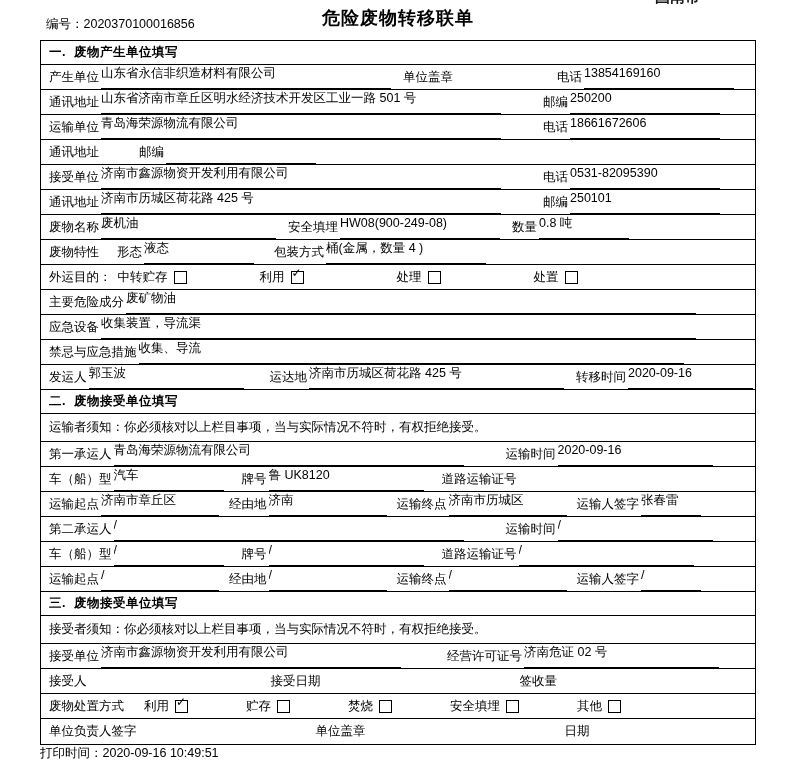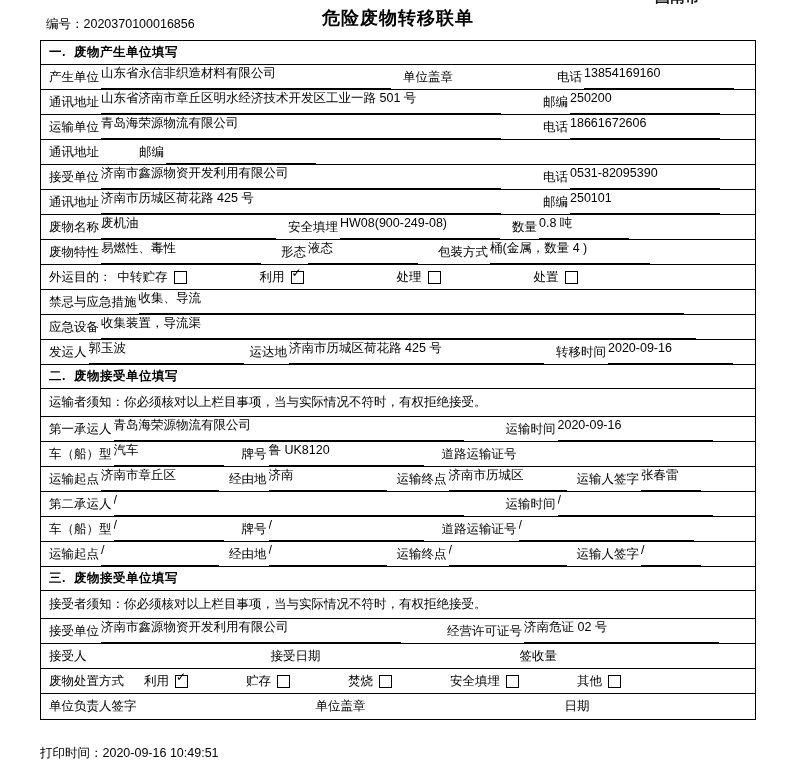--- a/index.html
+++ b/index.html
@@ -196,54 +196,57 @@
       <span class="lbl">废物名称</span>
       <span class="val" style="width:175px">废机油</span>
       <span class="lbl" style="margin-left:10px">安全填埋</span>
       <span class="val" style="width:160px">HW08(900-249-08)</span>
       <span class="lbl" style="margin-left:10px">数量</span>
       <span class="val" style="width:90px">0.8 吨</span>
     </div>
 
     <div class="row">
       <span class="lbl">废物特性</span>
-      <span class="val" style="width:160px">易燃性、毒性</span>
       <span class="lbl" style="margin-left:18px">形态</span>
       <span class="val" style="width:110px">液态</span>
       <span class="lbl" style="margin-left:18px">包装方式</span>
       <span class="val" style="width:160px">桶(金属，数量 4 )</span>
     </div>
 
     <div class="row">
       <span class="lbl">外运目的：</span>
       <span class="lbl" style="margin-left:6px">中转贮存</span>
       <span class="cb"></span>
       <span class="lbl" style="margin-left:70px">利用</span>
       <span class="cb checked"></span>
       <span class="lbl" style="margin-left:90px">处理</span>
       <span class="cb"></span>
       <span class="lbl" style="margin-left:90px">处置</span>
       <span class="cb"></span>
     </div>
 
+    <div class="row">
+      <span class="lbl">主要危险成分</span>
+      <span class="val" style="width:570px">废矿物油</span>
+    </div>
+
+    <div class="row">
+      <span class="lbl">应急设备</span>
+      <span class="val" style="width:595px">收集装置，导流渠</span>
+    </div>
 
     <div class="row">
       <span class="lbl">禁忌与应急措施</span>
       <span class="val" style="width:545px">收集、导流</span>
     </div>
 
     <div class="row">
-      <span class="lbl">应急设备</span>
-      <span class="val" style="width:595px">收集装置，导流渠</span>
-    </div>
-
-    <div class="row">
       <span class="lbl">发运人</span>
       <span class="val" style="width:155px">郭玉波</span>
-      <span class="lbl" style="margin-left:4px">运达地</span>
+      <span class="lbl" style="margin-left:24px">运达地</span>
       <span class="val" style="width:255px">济南市历城区荷花路 425 号</span>
       <span class="lbl" style="margin-left:10px">转移时间</span>
       <span class="val" style="width:125px">2020-09-16</span>
     </div>
 
     <div class="row section-head">
       <span class="sec-num">二.</span>
       <span>废物接受单位填写</span>
     </div>
 

